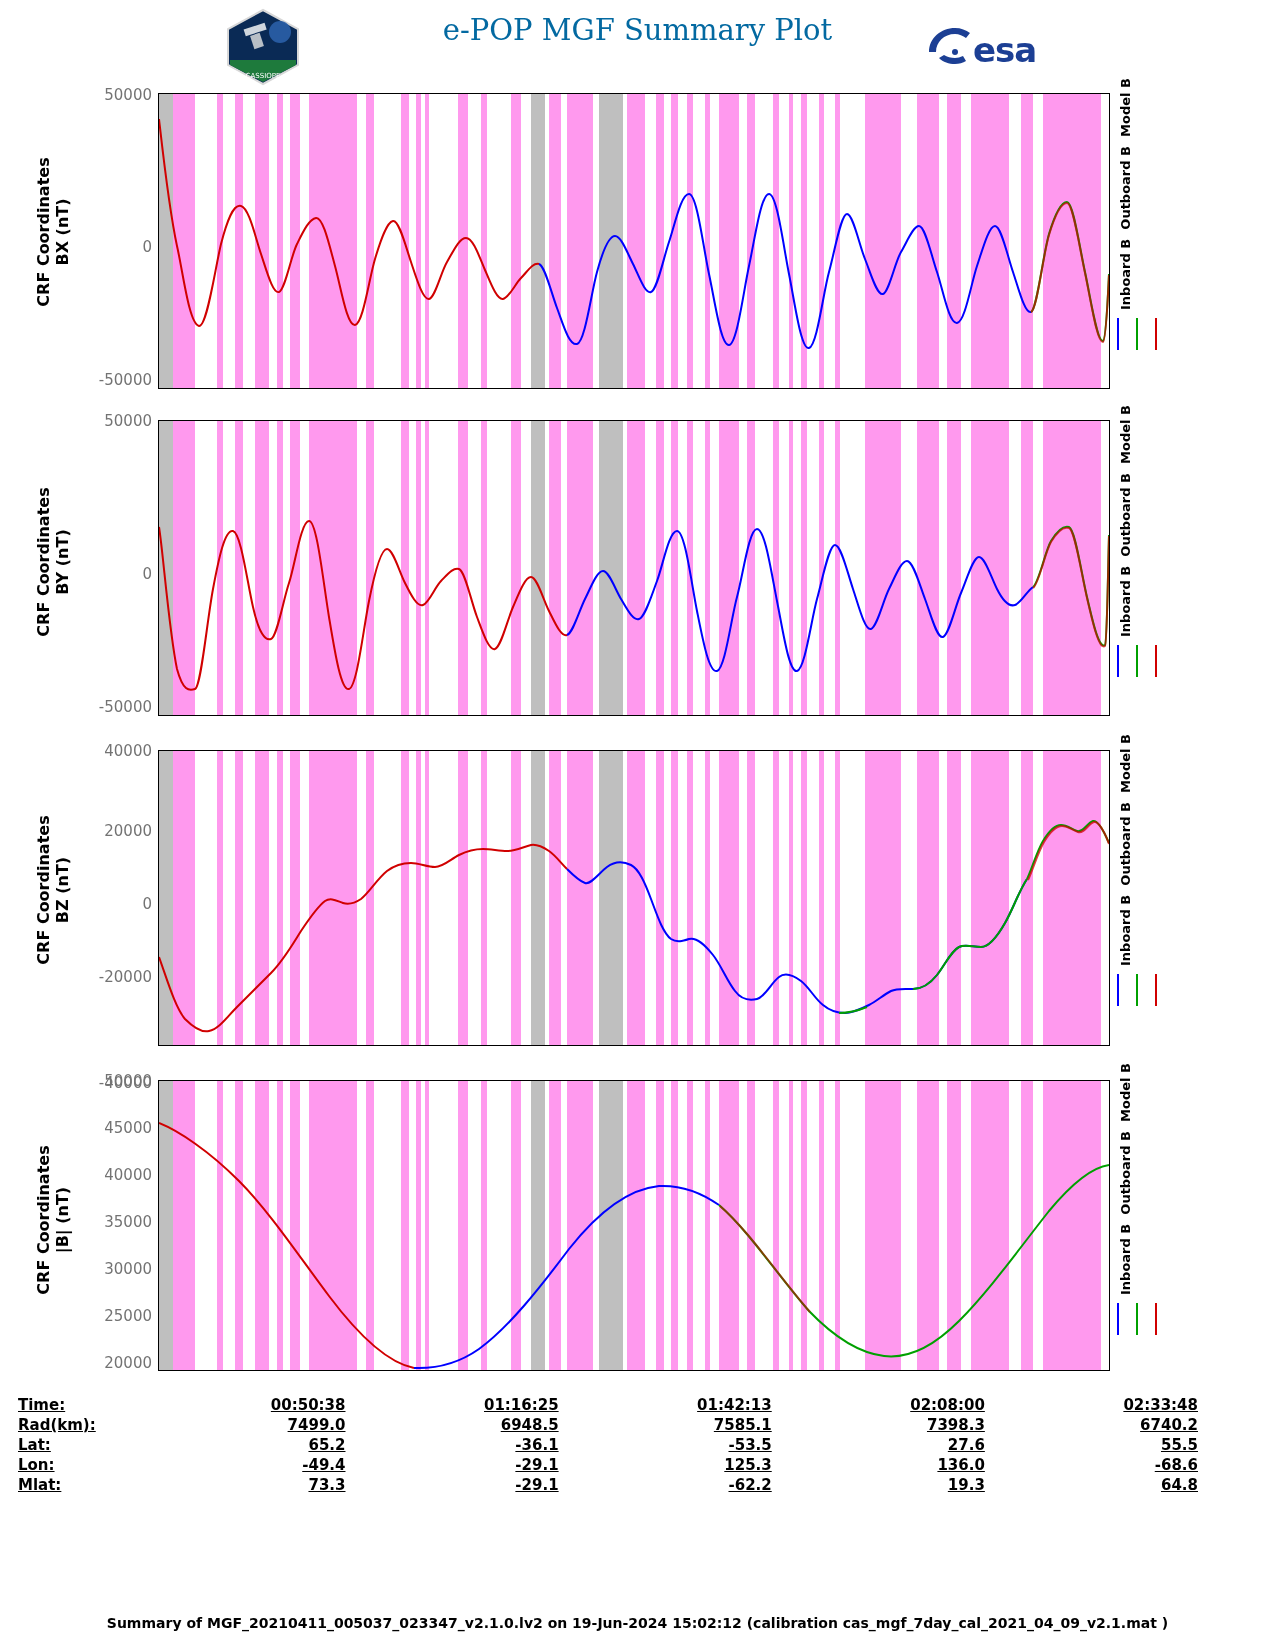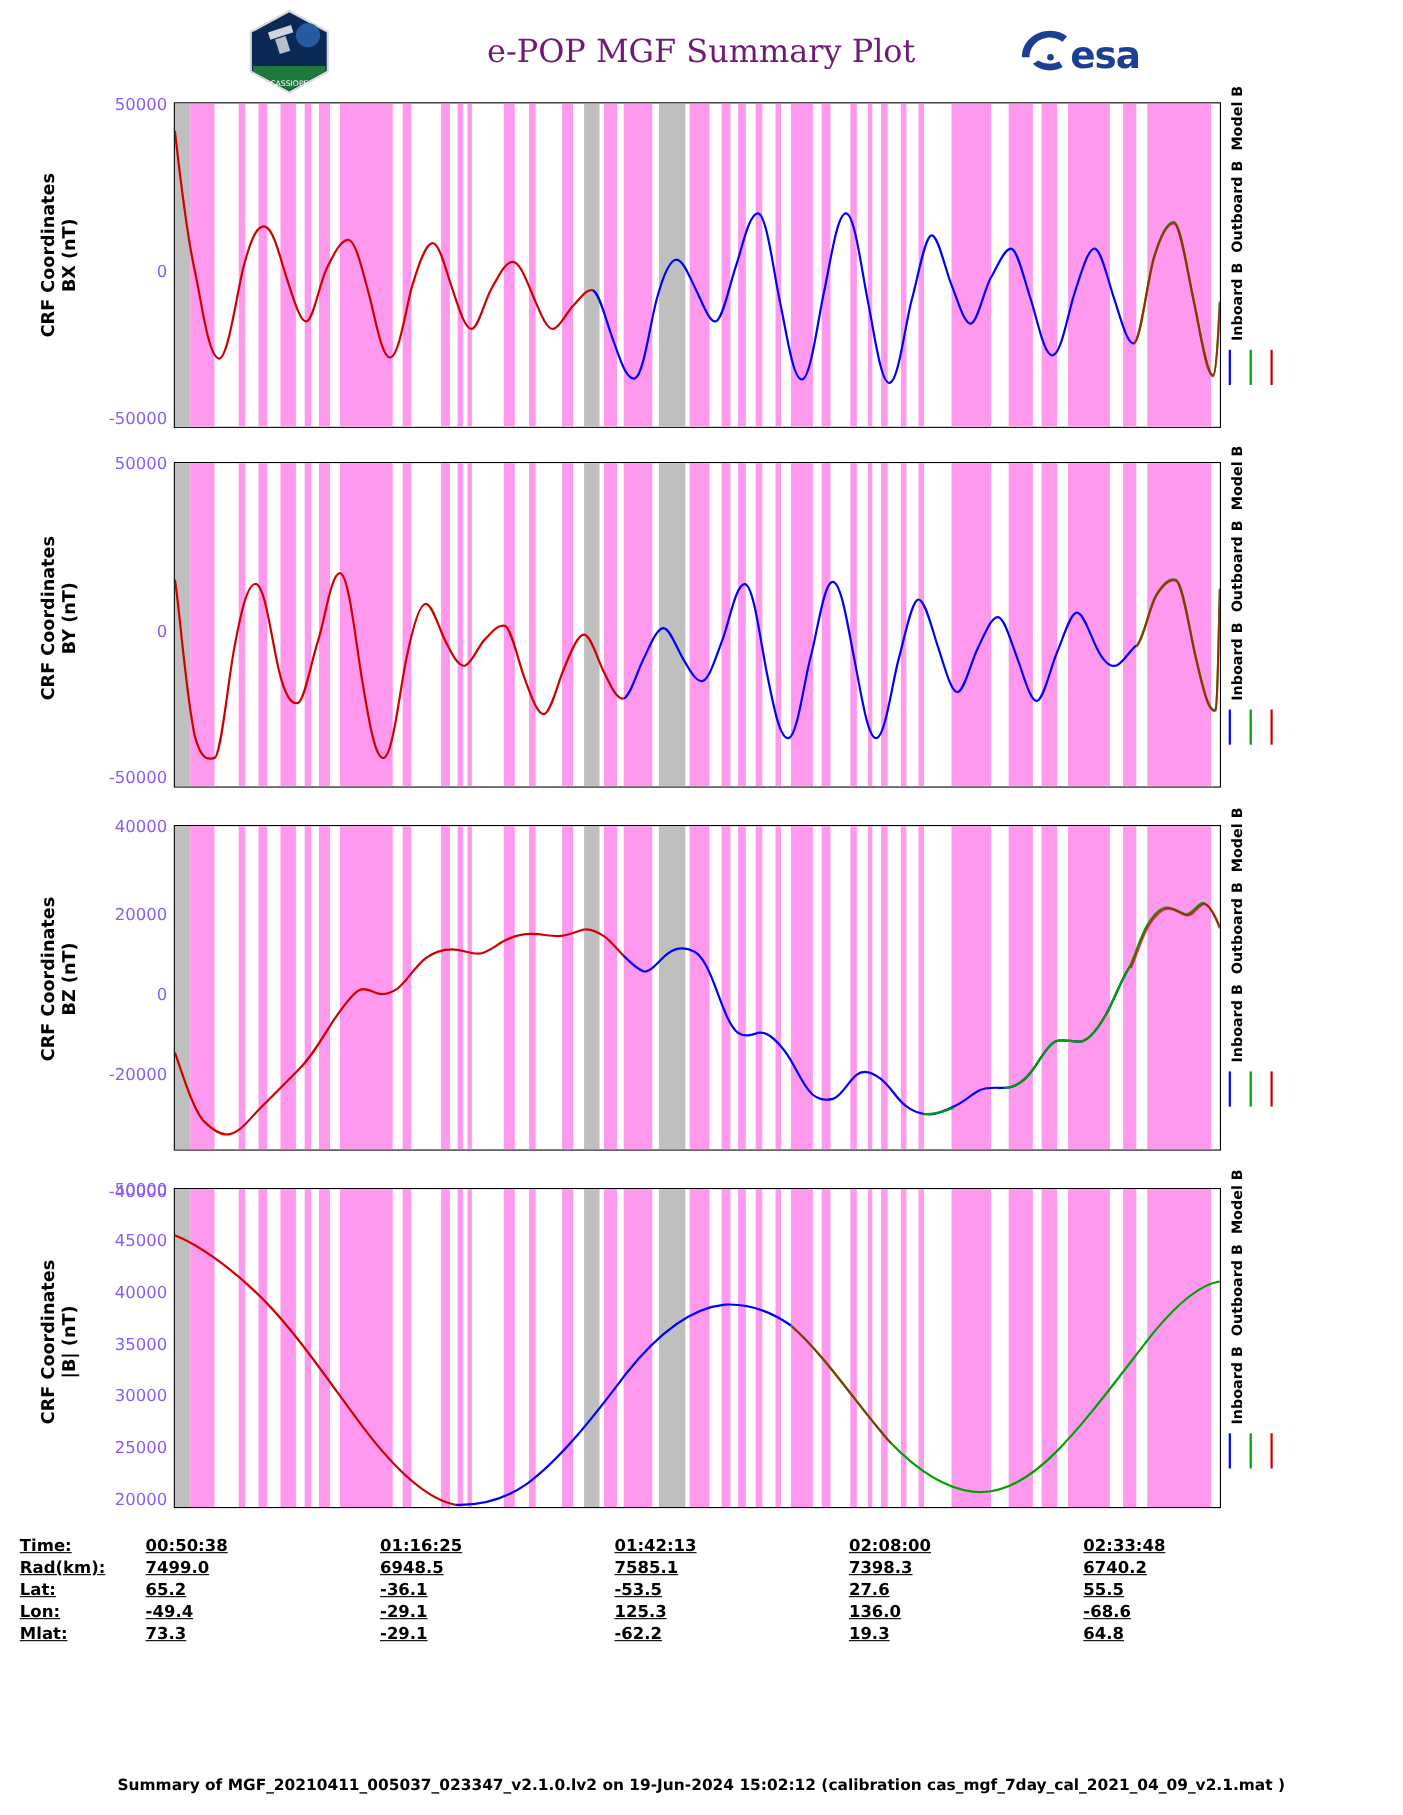--- a/index.html
+++ b/index.html
@@ -3,47 +3,47 @@
 <meta charset="utf-8">
 <style>
   html,body{margin:0;padding:0;}
   body{
     width:1275px;height:1650px;background:#ffffff;
     font-family:"DejaVu Sans", sans-serif;
     position:relative;overflow:hidden;
   }
   .title{
     position:absolute;left:0;right:0;top:12px;text-align:center;
-    font-family:"DejaVu Serif", serif;font-size:29px;color:#701a75;line-height:1.25;margin-top:16px;
+    font-family:"DejaVu Serif", serif;font-size:29px;color:#0369a1;line-height:1.25;
   }
   .subtitle{font-family:"DejaVu Serif", serif;font-size:25px;}
   .logo-left{position:absolute;left:222px;top:8px;width:82px;height:78px;}
   .logo-right{position:absolute;left:925px;top:22px;width:120px;height:48px;}
   .esa-text{
     font-family:"DejaVu Sans", sans-serif;font-weight:bold;font-size:34px;
     color:#1c3f94;letter-spacing:-1px;
   }
   .panel{position:absolute;border:1.5px solid #000;background:#fff;overflow:hidden;}
   .ylabel{
     position:absolute;font-weight:bold;font-size:16px;color:#000;
     transform:rotate(-90deg);transform-origin:left top;white-space:nowrap;text-align:center;
   }
   .ytick{
-    position:absolute;font-size:15px;color:#8b5cf6;text-align:right;white-space:nowrap;
+    position:absolute;font-size:15px;color:#737373;text-align:right;white-space:nowrap;
   }
   .legend{
     position:absolute;font-weight:bold;font-size:13px;color:#000;
     transform:rotate(-90deg);transform-origin:left top;white-space:nowrap;
   }
   .legline{position:absolute;width:2px;}
   .tbl{position:absolute;left:0;top:1395px;width:1275px;font-size:15px;font-weight:bold;}
   .tbl table{border-collapse:collapse;width:1180px;margin-left:18px;text-decoration:underline;}
   .tbl td{padding:1px 0;white-space:nowrap;}
   .tbl td.lbl{width:110px;text-align:left;}
-  .tbl td.v{text-align:left;width:205px;}
+  .tbl td.v{text-align:right;width:205px;}
   .footer{
     position:absolute;left:0;top:1615px;width:1275px;text-align:center;
     font-size:14px;font-weight:bold;color:#000;
   }
   svg{display:block;}
 </style>
 </head>
 <body>
 
 <div class="title">

